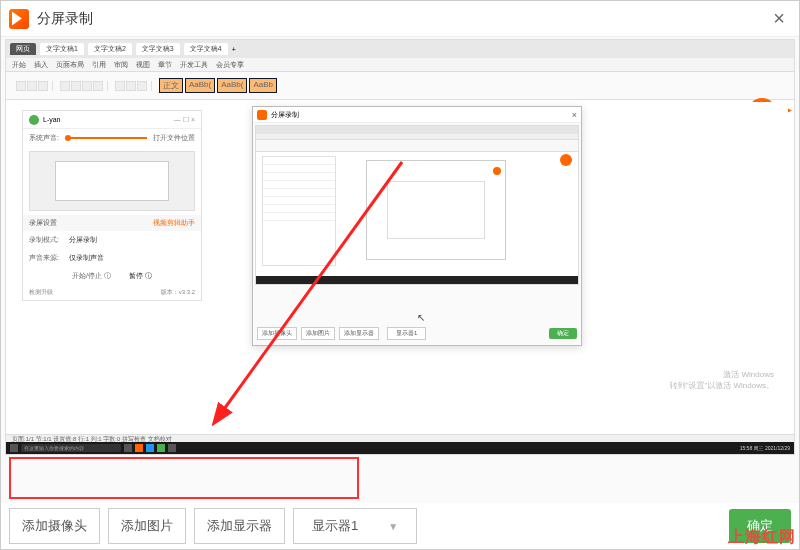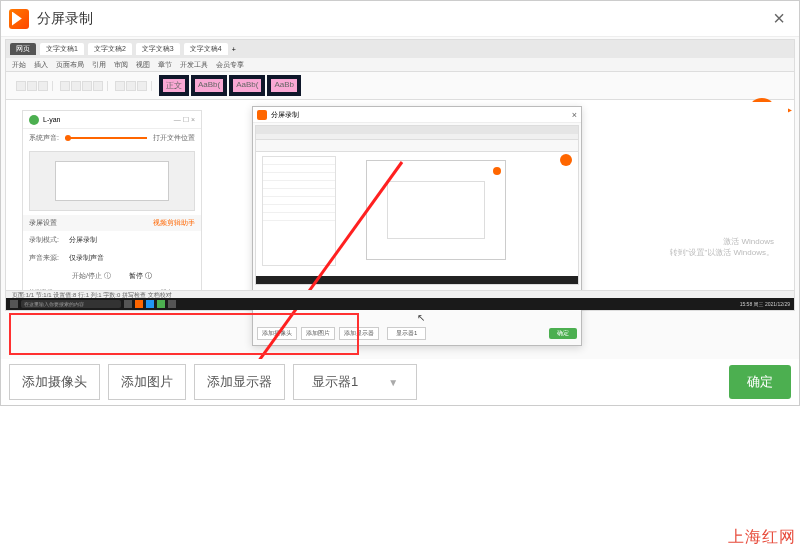--- a/index.html
+++ b/index.html
@@ -1,33 +1,33 @@
 <!DOCTYPE html>
 <html><head>
 <meta charset="utf-8">
 <style>
 *{margin:0;padding:0;box-sizing:border-box;font-family:"Microsoft YaHei",Arial,sans-serif}
 body{width:800px;height:550px;background:#fff;overflow:hidden;position:relative}
-.window{width:800px;height:406px;border:1px solid #ccc;display:flex;flex-direction:column}
+.window{width:800px;height:550px;border:1px solid #ccc;display:flex;flex-direction:column}
 .titlebar{height:36px;display:flex;align-items:center;padding:0 8px;border-bottom:1px solid #eee}
 .app-icon{width:20px;height:20px;background:linear-gradient(135deg,#ff7a00,#ff4500);border-radius:3px;margin-right:8px;position:relative}
 .app-icon::before{content:"";position:absolute;left:3px;top:3px;width:14px;height:14px;background:#fff;clip-path:polygon(0 0,70% 50%,0 100%)}
 .title{font-size:14px;color:#333}
 .close-x{margin-left:auto;font-size:20px;color:#666;cursor:pointer;padding:0 6px}
 .content{flex:1;position:relative;background:#fafafa;overflow:hidden}
 .desktop-shot{position:absolute;left:4px;right:4px;top:2px;bottom:48px;background:#fff;border:1px solid #ddd}
 .browser-tabs{height:18px;background:#e8e8e8;display:flex;align-items:center;padding:0 4px;gap:4px;font-size:7px}
 .browser-tab{background:#fff;padding:1px 6px;border-radius:2px 2px 0 0;color:#444}
 .browser-tab.dark{background:#555;color:#fff}
 .word-ribbon{height:14px;background:#f5f5f5;border-bottom:1px solid #ddd;display:flex;align-items:center;padding:0 6px;gap:8px;font-size:7px;color:#555}
 .word-toolbar{height:28px;background:#fafafa;border-bottom:1px solid #ddd;display:flex;align-items:center;padding:0 6px;gap:3px;font-size:7px;color:#666}
 .tb-group{display:flex;gap:1px;padding:0 4px;border-right:1px solid #e0e0e0}
 .tb-btn{width:10px;height:10px;background:#eee;border:1px solid #ddd}
 .styles{display:flex;gap:2px;margin-left:4px;font-size:8px}
-.style-box{border:4px solid #0f172a;padding:1px 3px;background:#f9a8d4}
+.style-box{border:1px solid #0f172a;padding:1px 3px;background:#fdba74}
 .rec-badge{position:absolute;right:18px;top:58px;width:28px;height:28px;background:#ff6600;border-radius:50%;display:flex;align-items:center;justify-content:center;font-size:6px;color:#fff}
 .rec-play{position:absolute;right:2px;top:64px;color:#ff6600;font-size:10px}
 .doc-area{position:absolute;left:6px;right:6px;top:62px;bottom:18px;background:#fff}
 .left-panel{position:absolute;left:10px;top:8px;width:180px;background:#fff;border:1px solid #e0e0e0;font-size:7px}
 .lp-head{height:18px;display:flex;align-items:center;padding:0 6px;gap:4px;border-bottom:1px solid #eee}
 .lp-avatar{width:10px;height:10px;background:#4caf50;border-radius:50%}
 .lp-row{padding:4px 6px;display:flex;align-items:center;gap:6px;color:#666}
 .lp-slider{flex:1;height:2px;background:#ff6600;position:relative}
 .lp-slider::before{content:"";position:absolute;left:0;top:-2px;width:6px;height:6px;background:#ff6600;border-radius:50%}
 .lp-shot{margin:4px 6px;height:60px;background:#f0f0f0;border:1px solid #ddd;position:relative}
@@ -51,36 +51,36 @@
 .nw-d-leftrow{height:8px;border-bottom:1px solid #f0f0f0}
 .nw-d-center{position:absolute;left:110px;top:34px;width:140px;height:100px;background:#fff;border:1px solid #ccc}
 .nw-d-center-inner{position:absolute;left:20px;top:20px;right:20px;bottom:20px;background:#fff;border:1px solid #ddd}
 .nw-d-center-rec{position:absolute;right:4px;top:6px;width:8px;height:8px;background:#ff6600;border-radius:50%}
 .nw-d-taskbar{position:absolute;left:0;right:0;bottom:0;height:8px;background:#222}
 .nw-buttons{position:absolute;left:4px;right:4px;bottom:4px;height:16px;display:flex;gap:4px;align-items:center;font-size:6px}
 .nw-btn{border:1px solid #ccc;padding:1px 4px;background:#fff;color:#555}
 .nw-dd{border:1px solid #ccc;padding:1px 8px;background:#fff;color:#555;margin-left:4px}
 .nw-confirm{margin-left:auto;background:#4caf50;color:#fff;padding:1px 8px;border-radius:2px}
 .arrow-svg{position:absolute;left:200px;top:50px;width:200px;height:280px;pointer-events:none}
-.activate-text{position:absolute;right:14px;bottom:34px;font-size:8px;color:#bbb;text-align:right;line-height:1.3}
+.activate-text{position:absolute;right:14px;bottom:45px;font-size:8px;color:#bbb;text-align:right;line-height:1.3}
 .status-bar-word{position:absolute;left:0;right:0;bottom:10px;height:10px;background:#f0f0f0;border-top:1px solid #ddd;font-size:6px;color:#666;padding:0 6px;display:flex;align-items:center;gap:6px}
 .taskbar{position:absolute;left:0;right:0;bottom:0;height:12px;background:#1a1a1a;display:flex;align-items:center;padding:0 4px;gap:3px}
 .tb-search{width:100px;height:8px;background:#333;border-radius:2px;font-size:5px;color:#999;padding:0 3px;display:flex;align-items:center}
 .tb-ico{width:8px;height:8px;background:#555}
 .tb-ico.o{background:#ff6600}
 .tb-ico.b{background:#2196f3}
 .tb-ico.g{background:#4caf50}
 .tb-time{margin-left:auto;font-size:5px;color:#ccc;text-align:right;line-height:1}
 .bottom-bar{height:46px;display:flex;align-items:center;padding:0 8px;gap:8px;background:#fff}
 .highlight-box{position:absolute;left:8px;bottom:4px;width:350px;height:42px;border:2px solid #ff3030;pointer-events:none;z-index:5}
 .action-btn{border:1px solid #ccc;background:#fff;padding:8px 12px;font-size:13px;color:#555;cursor:pointer}
 .display-dd{border:1px solid #ccc;background:#fff;padding:8px 18px;font-size:13px;color:#555;cursor:pointer;display:flex;align-items:center;gap:30px}
 .dd-caret{color:#aaa;font-size:10px}
 .confirm-main{margin-left:auto;background:#4caf50;color:#fff;padding:8px 18px;font-size:13px;border-radius:3px;cursor:pointer}
-.watermark{position:absolute;right:4px;bottom:2px;font-size:16px;font-weight:normal;color:#e74c3c;z-index:10;letter-spacing:1px}
+.watermark{position:absolute;right:4px;bottom:2px;font-size:16px;font-weight:bold;color:#e74c3c;z-index:10;letter-spacing:1px}
 </style>
 </head>
 <body>
 
 <div class="window">
   <div class="titlebar">
     <div class="app-icon"></div>
     <div class="title">分屏录制</div>
     <div class="close-x">×</div>
   </div>

